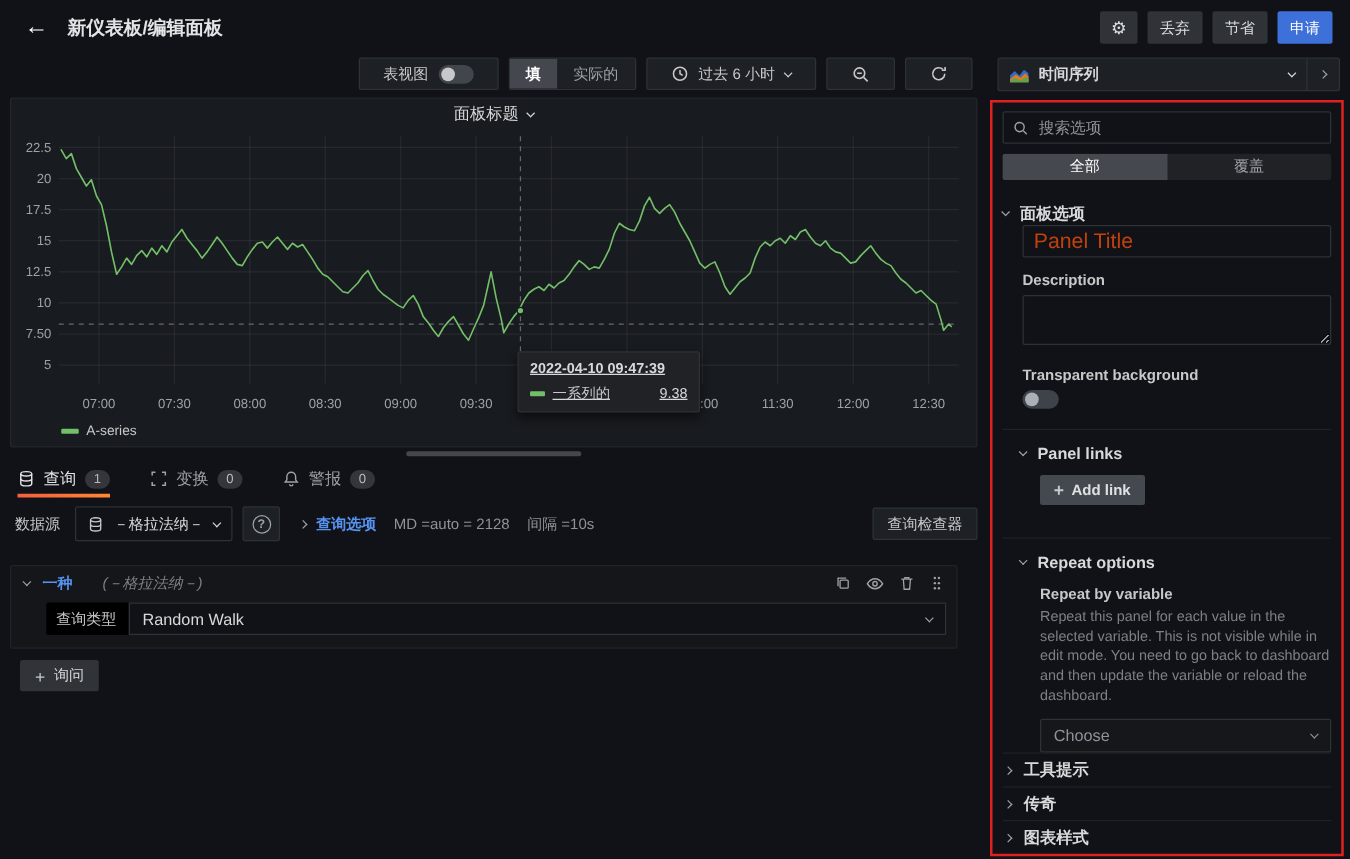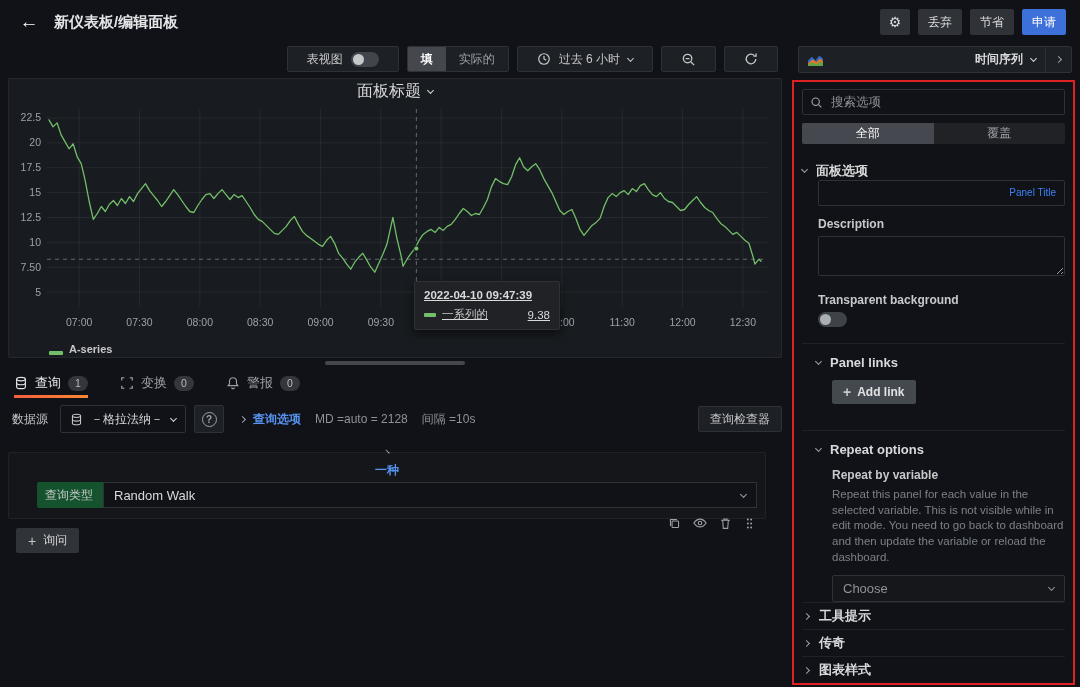--- a/index.html
+++ b/index.html
@@ -26,30 +26,30 @@
   
   .sub-toolbar { position:absolute; top:44px; left:0; width:782px; height:30px; display:flex; justify-content:flex-end; align-items:center; gap:8px; padding-right:4px; }
   .tb-box { height:26px; display:flex; align-items:center; gap:8px; padding:0 19px; background:#1d2025; border:1px solid #2c3235; border-radius:2px; color:#c7c8c9; cursor:pointer; }
   .toggle { position:relative; width:28px; height:15px; border-radius:8px; background:#41454c; }
   .toggle .knob { position:absolute; top:2px; left:2px; width:11px; height:11px; border-radius:50%; background:#c7c8c9; }
   .seg-group { display:flex; height:26px; border:1px solid #2c3235; border-radius:2px; overflow:hidden; }
   .seg { padding:0 13px; display:flex; align-items:center; color:#9da1a8; background:#1d2025; cursor:pointer; }
   .seg.active { background:#44484e; color:#fff; font-weight:bold; }
 
   
-  .viz-picker { position:absolute; top:46px; left:798px; width:274px; height:27px; display:flex; border:1px solid #2c3235; border-radius:2px; background:#1d2025;text-align:right; }
+  .viz-picker { position:absolute; top:46px; left:798px; width:274px; height:27px; display:flex; border:1px solid #2c3235; border-radius:2px; background:#1d2025; }
   .viz-main { flex:1; display:flex; align-items:center; gap:8px; padding:0 9px; cursor:pointer; }
   .viz-label { flex:1; font-weight:bold; color:#d8d9da; }
   .viz-collapse { width:26px; display:flex; align-items:center; justify-content:center; border-left:1px solid #2c3235; color:#9da1a8; cursor:pointer; }
 
   
   .chart-panel { position:absolute; left:8px; top:78px; width:774px; height:280px; background:#181b1f; border:1px solid rgba(204,204,220,0.07); border-radius:2px; }
-  .panel-header { height:24px; display:flex; align-items:center; justify-content:center; gap:7px; color:#d8d9da; font-size:16px; cursor:pointer; }
+  .panel-header { height:24px; display:flex; align-items:center; justify-content:center; gap:7px; color:#d8d9da; font-size:13px; cursor:pointer; }
   .chart-wrap { position:relative; height:232px; }
-  .legend-row { height:20px; display:flex; align-items:flex-end; gap:6px; padding-left:40px; color:#c7c8c9; font-size:11px;font-weight:bold; }
+  .legend-row { height:20px; display:flex; align-items:center; gap:6px; padding-left:40px; color:#c7c8c9; font-size:11px; }
   .legend-swatch { width:14px; height:4px; border-radius:1px; }
   .chart-tooltip { position:absolute; left:405px; top:178px; width:146px; background:#202226; border:1px solid #2c3235; border-radius:2px; box-shadow:0 4px 8px rgba(0,0,0,.5); padding:7px 9px; z-index:5;text-decoration:underline; }
   .tt-time { font-size:11.5px; font-weight:bold; color:#d8d9da; margin-bottom:6px; }
   .tt-row { display:flex; align-items:center; gap:6px; font-size:11.5px; color:#c7c8c9; }
   .tt-swatch { width:12px; height:4px; border-radius:1px; }
   .tt-val { margin-left:auto; color:#d8d9da; }
 
   
   .resize-handle { position:absolute; left:325px; top:361px; width:140px; height:4px; border-radius:2px; background:#44484e; cursor:row-resize; }
 
@@ -66,48 +66,48 @@
   .ds-select { height:28px; display:flex; align-items:center; gap:8px; padding:0 9px; background:#111217; border:1px solid #2c3235; border-radius:2px; cursor:pointer; color:#d8d9da; }
   .help-btn { width:30px; height:28px; display:flex; align-items:center; justify-content:center; background:#1d2025; border:1px solid #2c3235; border-radius:2px; cursor:pointer; }
   .q-circle { width:15px; height:15px; border:1.5px solid #9da1a8; border-radius:50%; color:#9da1a8; font-size:10px; font-weight:bold; display:flex; align-items:center; justify-content:center; }
   .opts-link { display:flex; align-items:center; gap:8px; margin-left:8px; cursor:pointer; }
   .opts-link .lbl { color:#5794f2; font-weight:bold; }
   .opts-meta { color:#8e9299; margin-left:6px; }
   .inspector-btn { margin-left:auto; height:26px; padding:0 11px; background:#1d2025; border:1px solid #2c3235; border-radius:2px; color:#c7c8c9; font-family:inherit; font-size:12px; cursor:pointer; }
 
   
   .query-card { position:absolute; left:8px; top:452px; width:758px; border:1px solid #202226; background:#141619; border-radius:2px; }
-  .qc-header { height:27px; display:flex; align-items:center; gap:10px; padding:0 10px;flex-direction:column; }
+  .qc-header { height:27px; display:flex; align-items:center; gap:10px; padding:0 10px; }
   .qc-name { color:#5794f2; font-weight:bold; cursor:pointer; }
   .qc-ds { color:#7b8087; font-style:italic; margin-left:14px; }
   .qc-actions { margin-left:auto; display:flex; gap:12px; color:#9da1a8; }
   .qc-actions .act { cursor:pointer; display:flex; align-items:center; }
   .qc-body { display:flex; gap:0; padding:2px 8px 10px 28px; }
-  .qt-label { width:66px; height:26px; display:flex; align-items:center; padding-left:8px; background:#14532d; border-radius:2px 0 0 2px; color:#c7c8c9; }
+  .qt-label { width:66px; height:26px; display:flex; align-items:center; padding-left:8px; background:#000000; border-radius:2px 0 0 2px; color:#c7c8c9; }
   .qt-select { flex:1; height:26px; display:flex; align-items:center; padding:0 10px; background:#111217; border:1px solid #2c3235; color:#d8d9da; font-size:13px; cursor:pointer; }
   .qt-select .chev { margin-left:auto; color:#9da1a8; }
 
   .add-query-btn { position:absolute; left:16px; top:528px; height:25px; padding:0 12px; display:flex; align-items:center; gap:7px; background:#303338; border:none; border-radius:2px; color:#d8d9da; font-size:12px; font-family:inherit; cursor:pointer; }
   .plus { font-size:14px; color:#c7c8c9; }
 
   
   .options-pane { position:absolute; left:792px; top:80px; width:283px; height:605px; border:2px solid #df2221; background:#111217; display:flex; flex-direction:column; padding:7px 8px 0; overflow:hidden; }
   .search-wrap { position:relative; }
   .search-input { width:100%; height:26px; background:#111217; border:1px solid #2c3235; border-radius:2px; color:#d8d9da; padding:0 8px 0 28px; font-size:12.5px; font-family:inherit; }
   .search-input::placeholder { color:#8e9299; }
   .search-icon-pos { position:absolute; left:8px; top:6px; color:#9da1a8; }
   .opt-tabs { display:flex; height:22px; margin-top:8px; background:#202226; border-radius:2px; overflow:hidden; }
   .opt-tab { flex:1; display:flex; align-items:center; justify-content:center; color:#9da1a8; cursor:pointer; }
   .opt-tab.active { background:#45494f; color:#fff; }
   .sec-header { display:flex; align-items:center; gap:9px; font-size:13px; font-weight:bold; color:#d8d9da; cursor:pointer; }
   .sec-header .chev { color:#9da1a8; }
   .panel-opts { margin-top:18px; }
   .sec-content { padding-left:16px; }
   .fld-label { font-size:12px; font-weight:bold; color:#c7c8c9; margin:11px 0 5px; }
-  .txt-input { width:100%; height:26px; background:#111217; border:1px solid #2c3235; border-radius:2px; color:#3b82f6; padding:0 8px; font-size:10px; font-family:inherit;text-align:right; }
+  .txt-input { width:100%; height:26px; background:#111217; border:1px solid #2c3235; border-radius:2px; color:#c2410c; padding:0 8px; font-size:17px; font-family:inherit; }
   .txt-area { width:100%; height:40px; background:#111217; border:1px solid #2c3235; border-radius:2px; color:#d8d9da; padding:4px 8px; font-family:inherit; resize:vertical; }
   .toggle-off { position:relative; width:29px; height:15px; border-radius:8px; background:#3e434a; margin-top:4px; cursor:pointer; }
   .toggle-off .knob { position:absolute; top:2px; left:2px; width:11px; height:11px; border-radius:50%; background:#aab0b6; }
   .sub-section { margin-top:16px; border-top:1px solid #1f2126; padding:11px 0 0 14px; }
   .add-link-btn { margin:10px 0 10px 16px; height:24px; padding:0 11px; display:inline-flex; align-items:center; gap:6px; background:#44484f; border:none; border-radius:2px; color:#e0e1e3; font-size:12px; font-weight:bold; font-family:inherit; cursor:pointer; }
   .repeat-desc { font-size:11.5px; line-height:1.38; color:#7b8087; margin:3px 0 9px; }
   .choose-select { height:27px; display:flex; align-items:center; padding:0 10px; background:#15171b; border:1px solid #2c3235; border-radius:2px; color:#8e9299; font-size:13px; cursor:pointer; }
   .choose-select .chev { margin-left:auto; }
   .collapsed-list { margin-top:auto; }
   .collapsed-item { height:27px; display:flex; align-items:center; gap:10px; border-top:1px solid #1f2126; font-size:13px; font-weight:bold; color:#d8d9da; padding-left:2px; cursor:pointer; }

